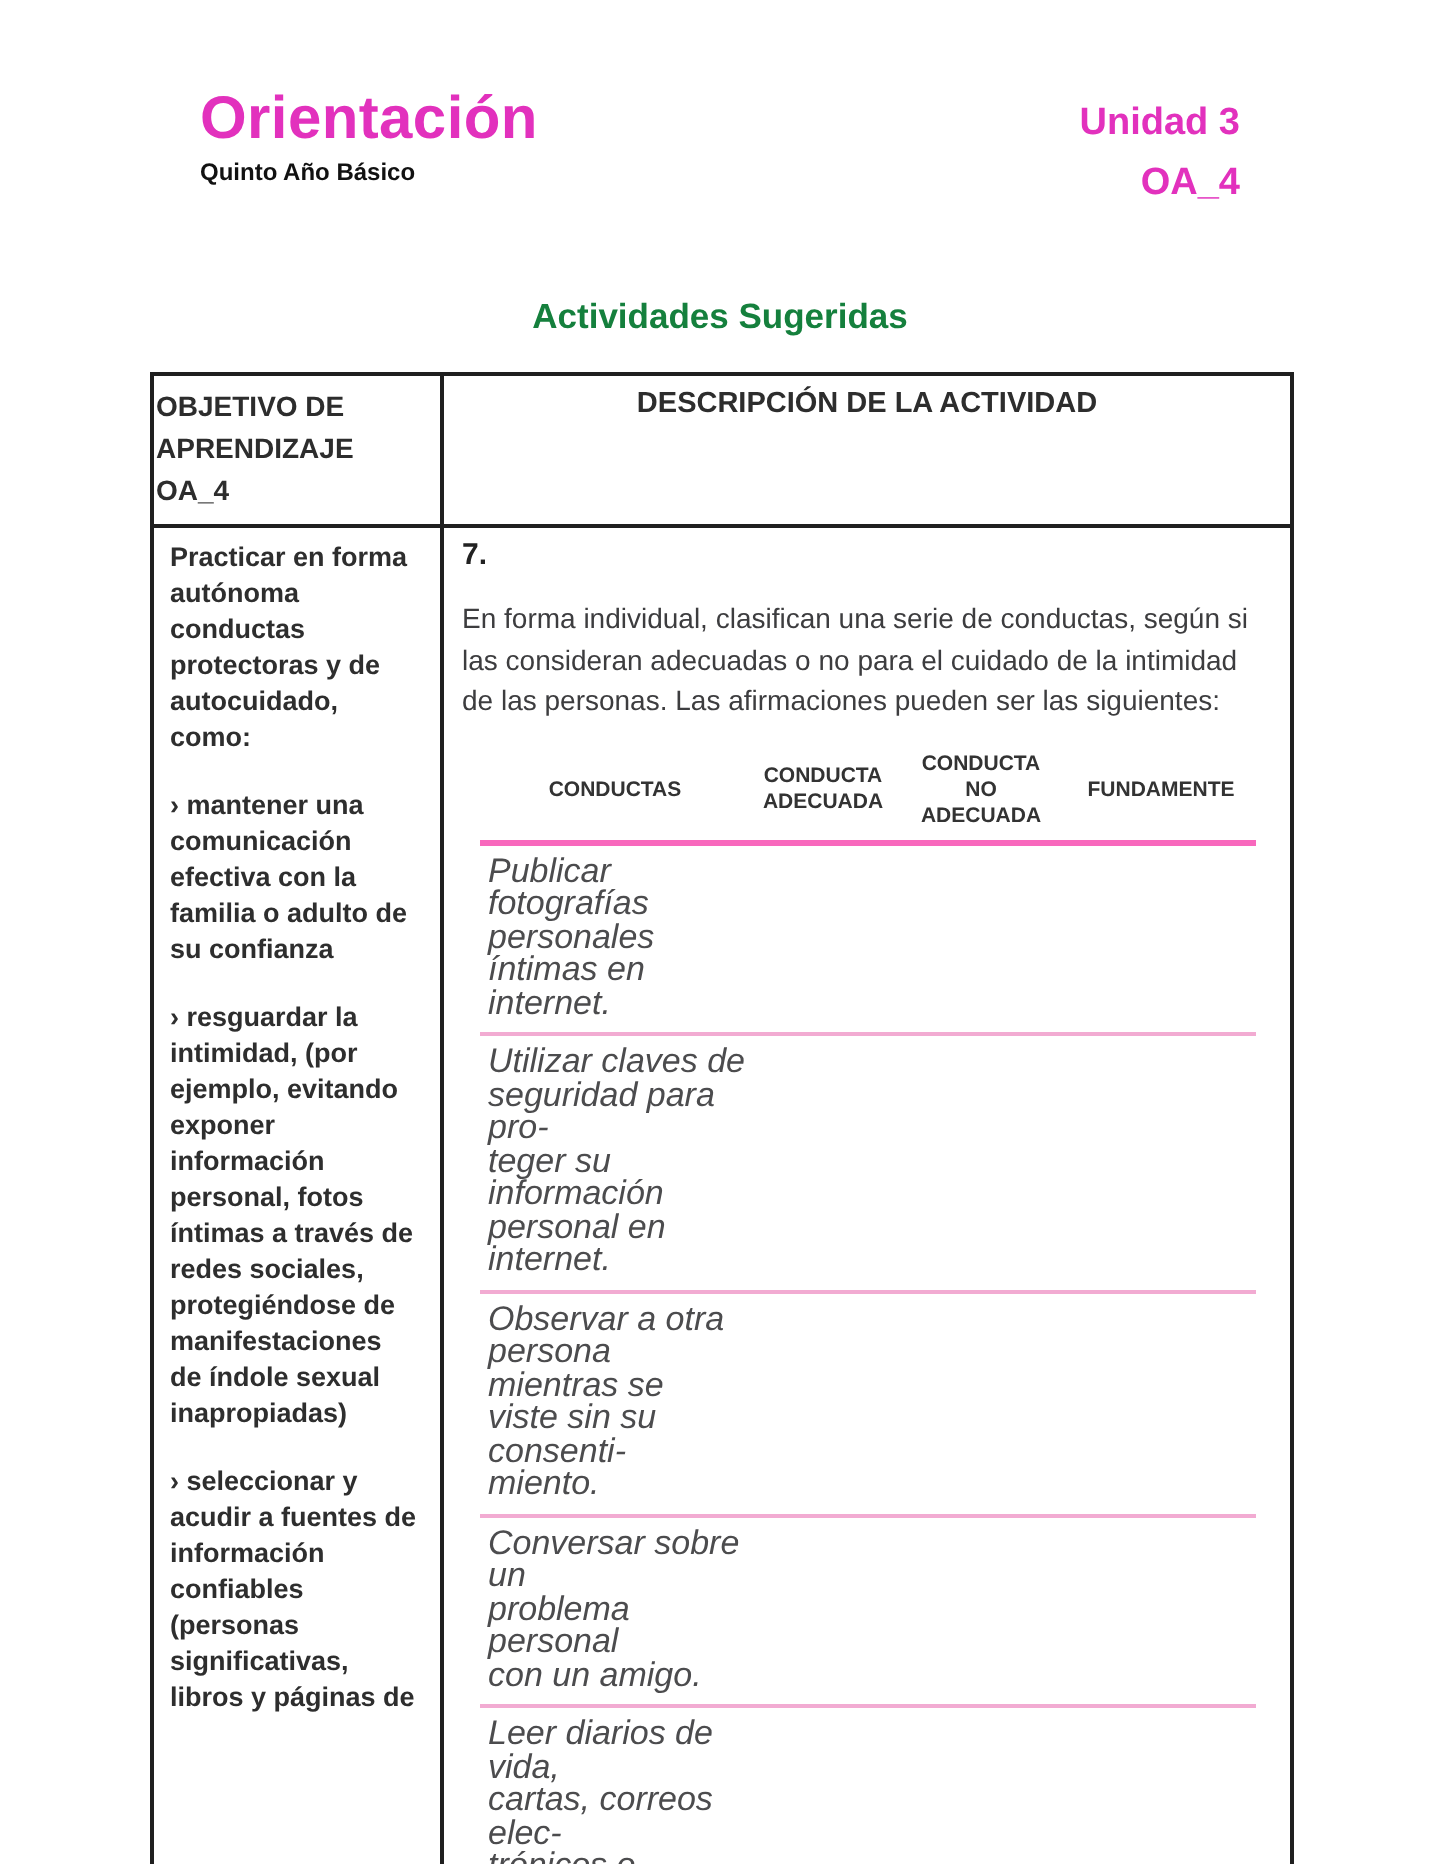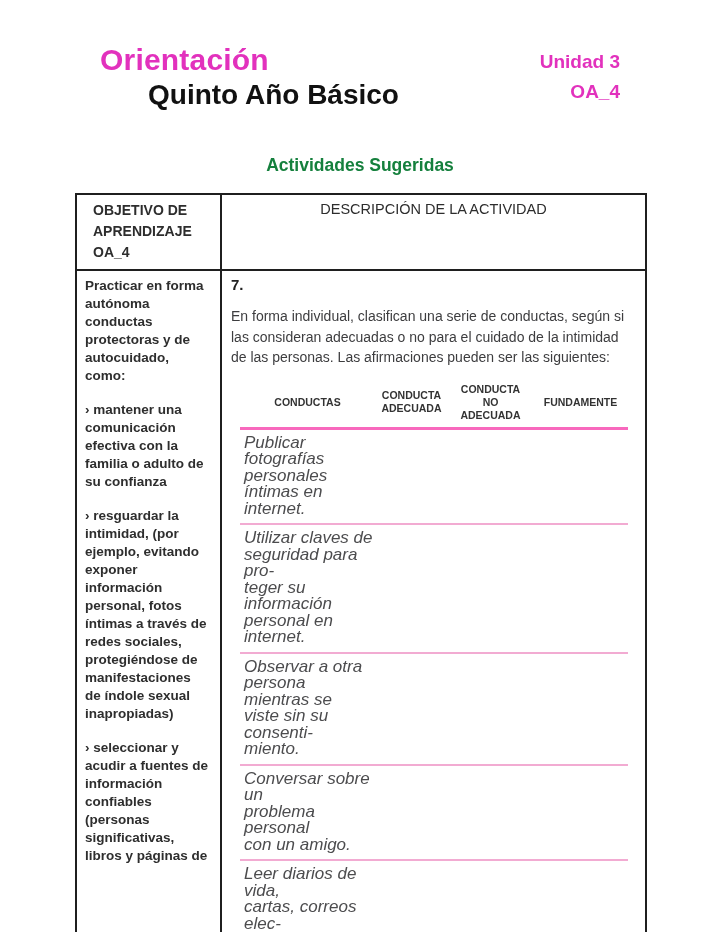--- a/index.html
+++ b/index.html
@@ -23,24 +23,23 @@
   }
   .subject-title {
     color: #e231bd;
     font-size: 30px;
     font-weight: bold;
     letter-spacing: 0.2px;
     line-height: 32px;
   }
   .grade-title {
     color: #111111;
-    font-size: 28px;
+    font-size: 12px;
     font-weight: bold;
     margin-top: 3px;
-    margin-left: 48px;
   }
   .unit-block {
     text-align: right;
     color: #e231bd;
     font-weight: bold;
     font-size: 19px;
     line-height: 24px;
     margin-top: 6px;
   }
   .unit-block .oa-code { margin-top: 6px; }
@@ -66,28 +65,28 @@
     vertical-align: top;
   }
   .col-objective { width: 145px; }
   .col-activity  { width: 425px; }
 
   .head-objective {
     font-size: 14px;
     font-weight: bold;
     color: #2d2d2d;
     line-height: 21px;
-    padding: 5px 6px 6px 16px;
+    padding: 5px 6px 6px 1px;
     white-space: pre-line;
     height: 70px;
     margin-left: 28px;
   }
   .head-activity {
     font-size: 14.5px;
-    font-weight: normal;
+    font-weight: bold;
     color: #2d2d2d;
     text-align: center;
     padding: 6px 6px;
     height: 70px;
   }
 
   .body-objective {
     height: 595px;
     overflow: hidden;
     padding: 6px 6px 20px 8px;

